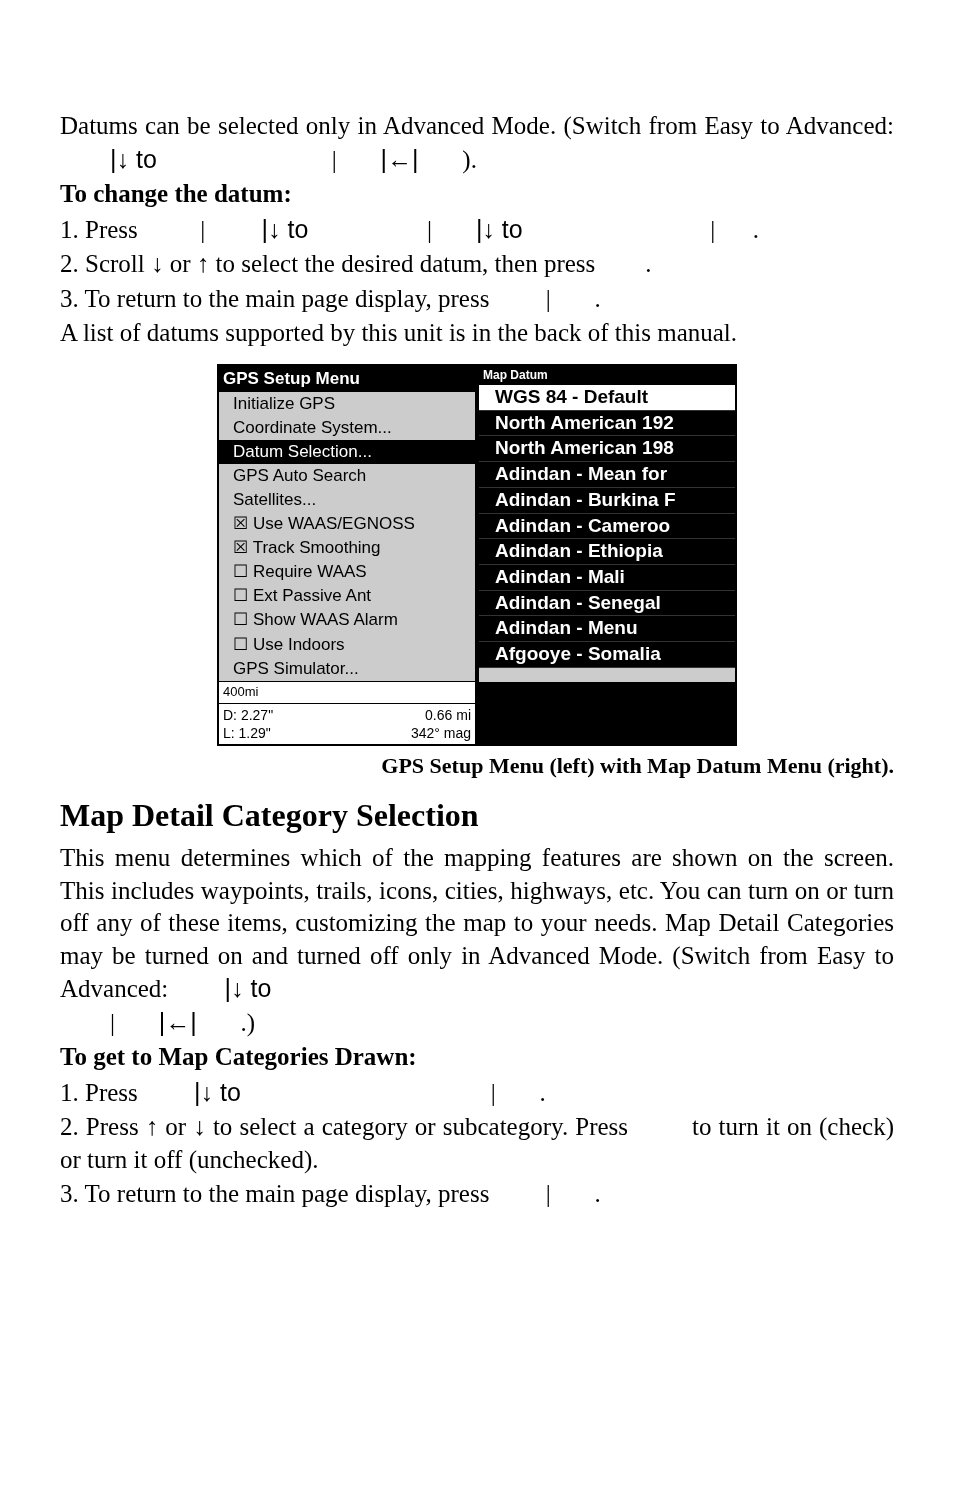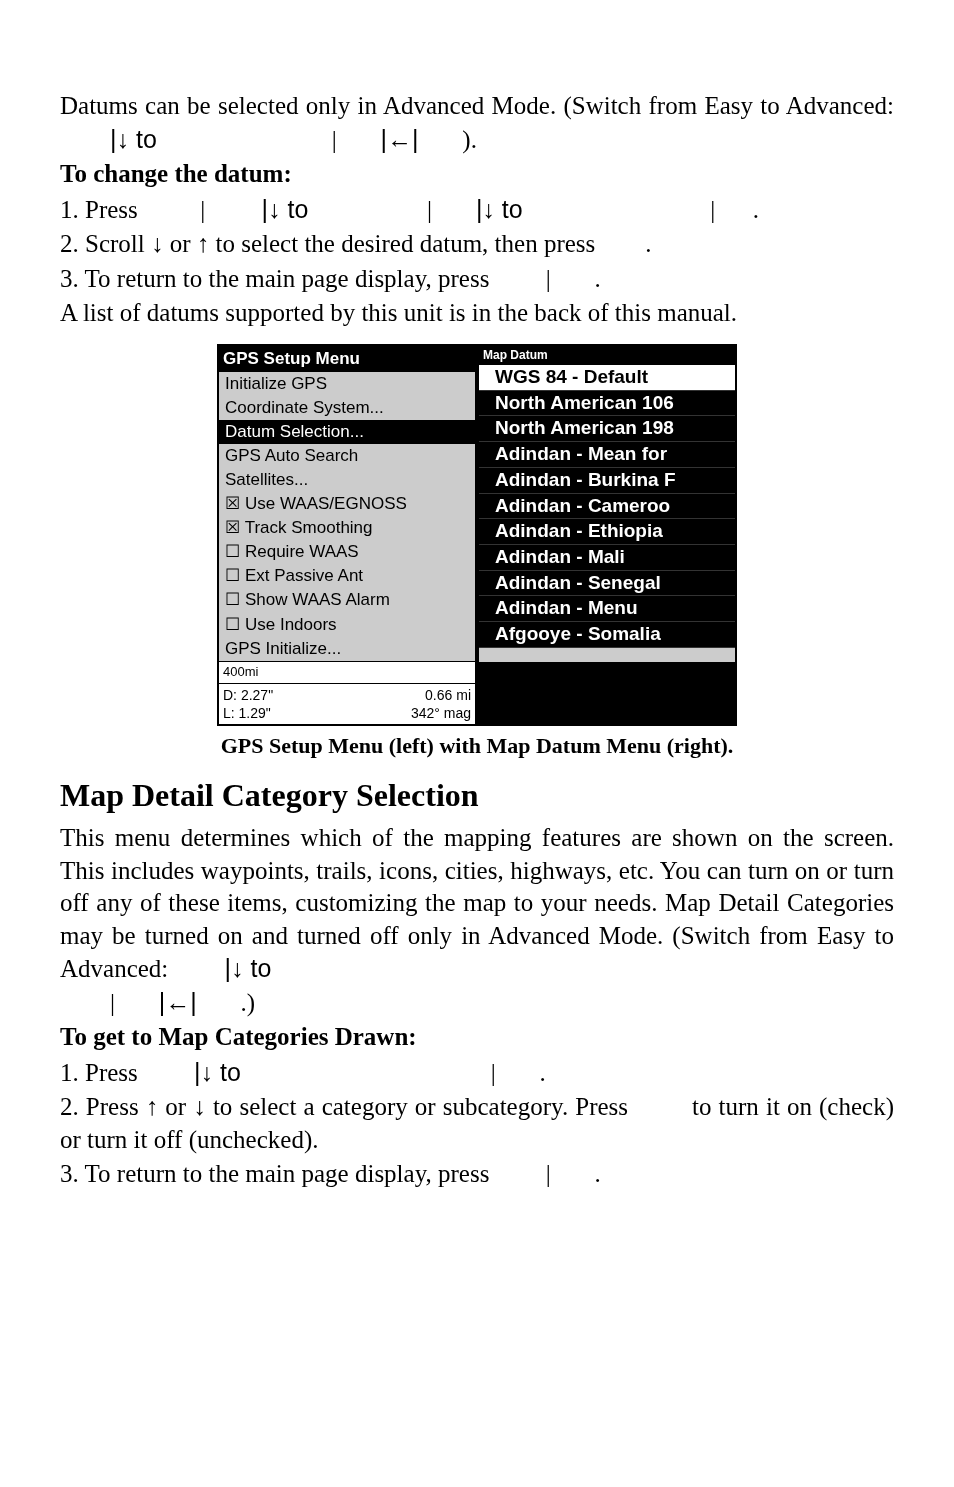--- a/index.html
+++ b/index.html
@@ -8,20 +8,21 @@
     background: #fff;
     font-family: "Times New Roman", Times, serif;
     color: #000;
   }
   .page {
     width: 954px;
     padding: 90px 60px 60px 60px;
     box-sizing: border-box;
     font-size: 25px;
     line-height: 1.3;
+    margin-top: 20px;
   }
   .para {
     text-align: justify;
     margin: 0 0 2px 0;
   }
   .bold { font-weight: bold; }
   .h2 {
     font-size: 32px;
     font-weight: bold;
     margin: 14px 0 6px 0;
@@ -39,21 +40,21 @@
     font-size: 17px;
     background: #ccc;
   }
   .menu-box .titlebar {
     background: #000;
     color: #fff;
     font-weight: bold;
     padding: 2px 4px;
   }
   .menu-box .row {
-    padding: 1px 6px;
+    padding: 1px 14px;
     color: #000;
     white-space: nowrap;
     overflow: hidden;
   }
   .menu-box .row.sel {
     background: #000;
     color: #fff;
   }
   .menu-box .footer {
     background:#fff;
@@ -95,21 +96,21 @@
   }
   .datum-box .drow.sel {
     background:#fff;
     color:#000;
   }
   .datum-box .dfoot {
     background:#ccc;
     height:14px;
   }
   .caption {
-    text-align:center;
+    text-align:right;
     font-weight:bold;
     font-size:22px;
     margin: 6px 0 10px 0;
   }
   .justify { text-align: justify; }
   .arrow { font-family: Arial, sans-serif; }
 </style>
 </head>
 <body>
 
@@ -168,38 +169,38 @@
       <div class="row">Coordinate System...</div>
       <div class="row sel">Datum Selection...</div>
       <div class="row">GPS Auto Search</div>
       <div class="row">Satellites...</div>
       <div class="row">☒ Use WAAS/EGNOSS</div>
       <div class="row">☒ Track Smoothing</div>
       <div class="row">☐ Require WAAS</div>
       <div class="row">☐ Ext Passive Ant</div>
       <div class="row">☐ Show WAAS Alarm</div>
       <div class="row">☐ Use Indoors</div>
-      <div class="row">GPS Initialize...</div>
+      <div class="row">GPS Simulator...</div>
       <div class="scale">400mi</div>
       <div class="footer">
         <div>
           <div>D:    2.27"</div>
           <div>L:    1.29"</div>
         </div>
         <div style="text-align:right;">
           <div>0.66 mi</div>
           <div>342° mag</div>
         </div>
       </div>
     </div>
 
     <div class="datum-box">
       <div class="titlebar">Map Datum</div>
       <div class="drow sel">WGS 84 - Default</div>
-      <div class="drow">North American 106</div>
+      <div class="drow">North American 192</div>
       <div class="drow">North American 198</div>
       <div class="drow">Adindan - Mean for</div>
       <div class="drow">Adindan - Burkina F</div>
       <div class="drow">Adindan - Cameroo</div>
       <div class="drow">Adindan - Ethiopia</div>
       <div class="drow">Adindan - Mali</div>
       <div class="drow">Adindan - Senegal</div>
       <div class="drow">Adindan - Menu</div>
       <div class="drow">Afgooye - Somalia</div>
       <div class="dfoot"></div>

